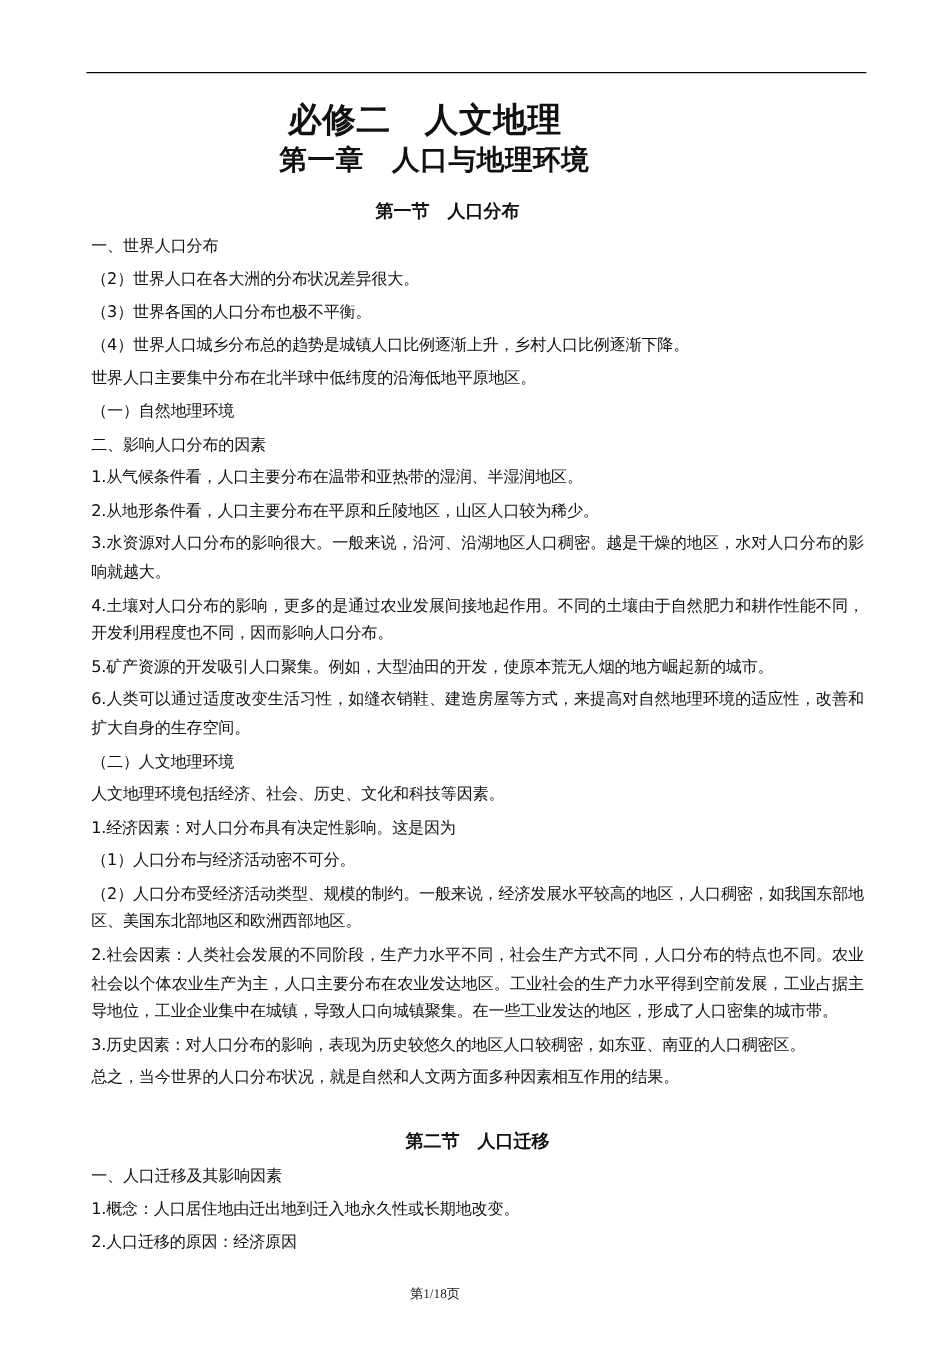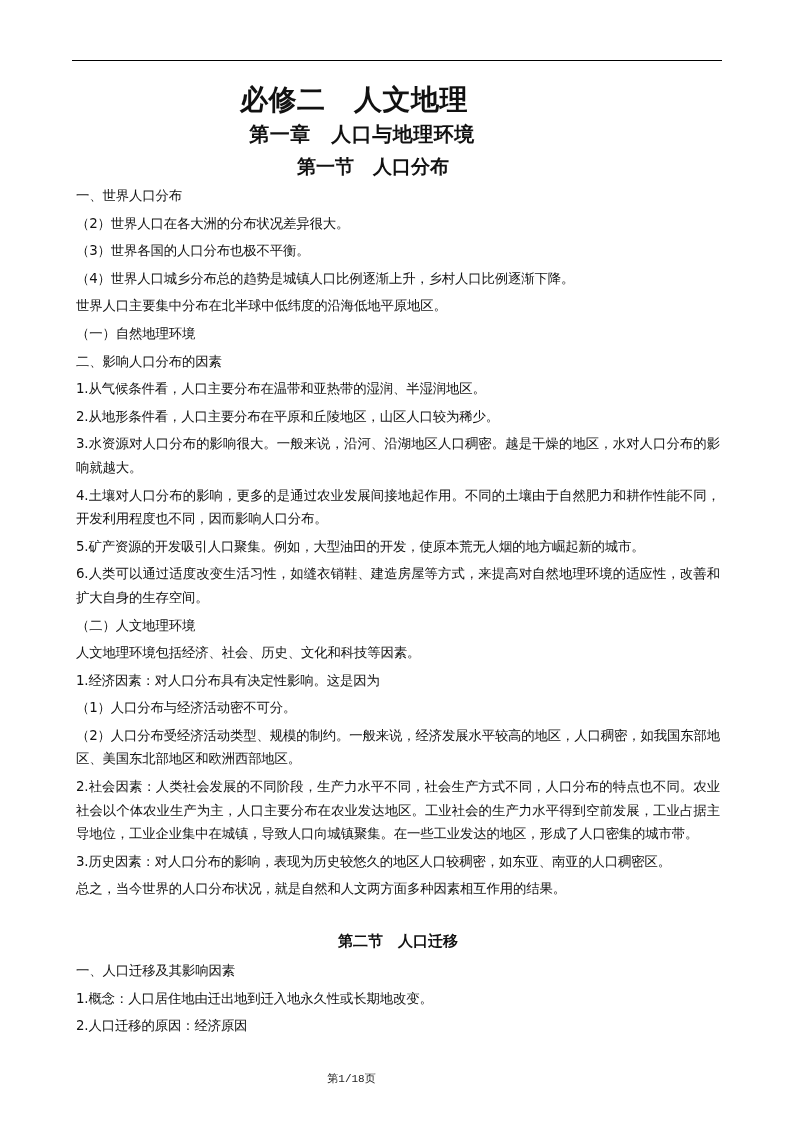--- a/index.html
+++ b/index.html
@@ -36,34 +36,34 @@
       line-height: 32px;
       height: 32px;
       margin: 0 0 2px 0;
       padding-left: 0;
       letter-spacing: 0.5px;
       transform: translateX(-44px);
     }
     .title-chapter {
       text-align: center;
       font-weight: bold;
-      font-size: 20px;
+      font-size: 23px;
       line-height: 32px;
       height: 32px;
       margin: 2px 0 0 0;
       letter-spacing: 0.5px;
       transform: translateX(-36px);
     }
     .title-section {
       text-align: center;
       font-weight: bold;
-      font-size: 19px;
+      font-size: 15px;
       line-height: 28px;
       height: 28px;
-      margin: 2px 0 0 0;
+      margin: 12px 0 0 0;
       transform: translateX(-25px);
     }
     .para {
       font-size: 13.4px;
       line-height: 23.6px;
       margin: 4px;
       text-align: justify;
       letter-spacing: -0.15px;
     }
     .spacer {
@@ -73,25 +73,25 @@
       text-align: center;
       font-weight: bold;
       font-size: 15px;
       line-height: 28px;
       height: 28px;
       margin: 0 0 0 0;
       transform: translateX(0px);
     }
     .page-footer {
       position: absolute;
-      left: 0;
+      left: 11px;
       width: 703px;
       top: 1071px;
       text-align: center;
-      font-family: Liberation Mono, monospace;
+      font-family: Liberation Serif, serif;
       font-size: 11px;
       color: #222222;
     }
   </style>
 </head>
 <body>
 
 <div class="top-rule"></div>
 
 <div class="content">

